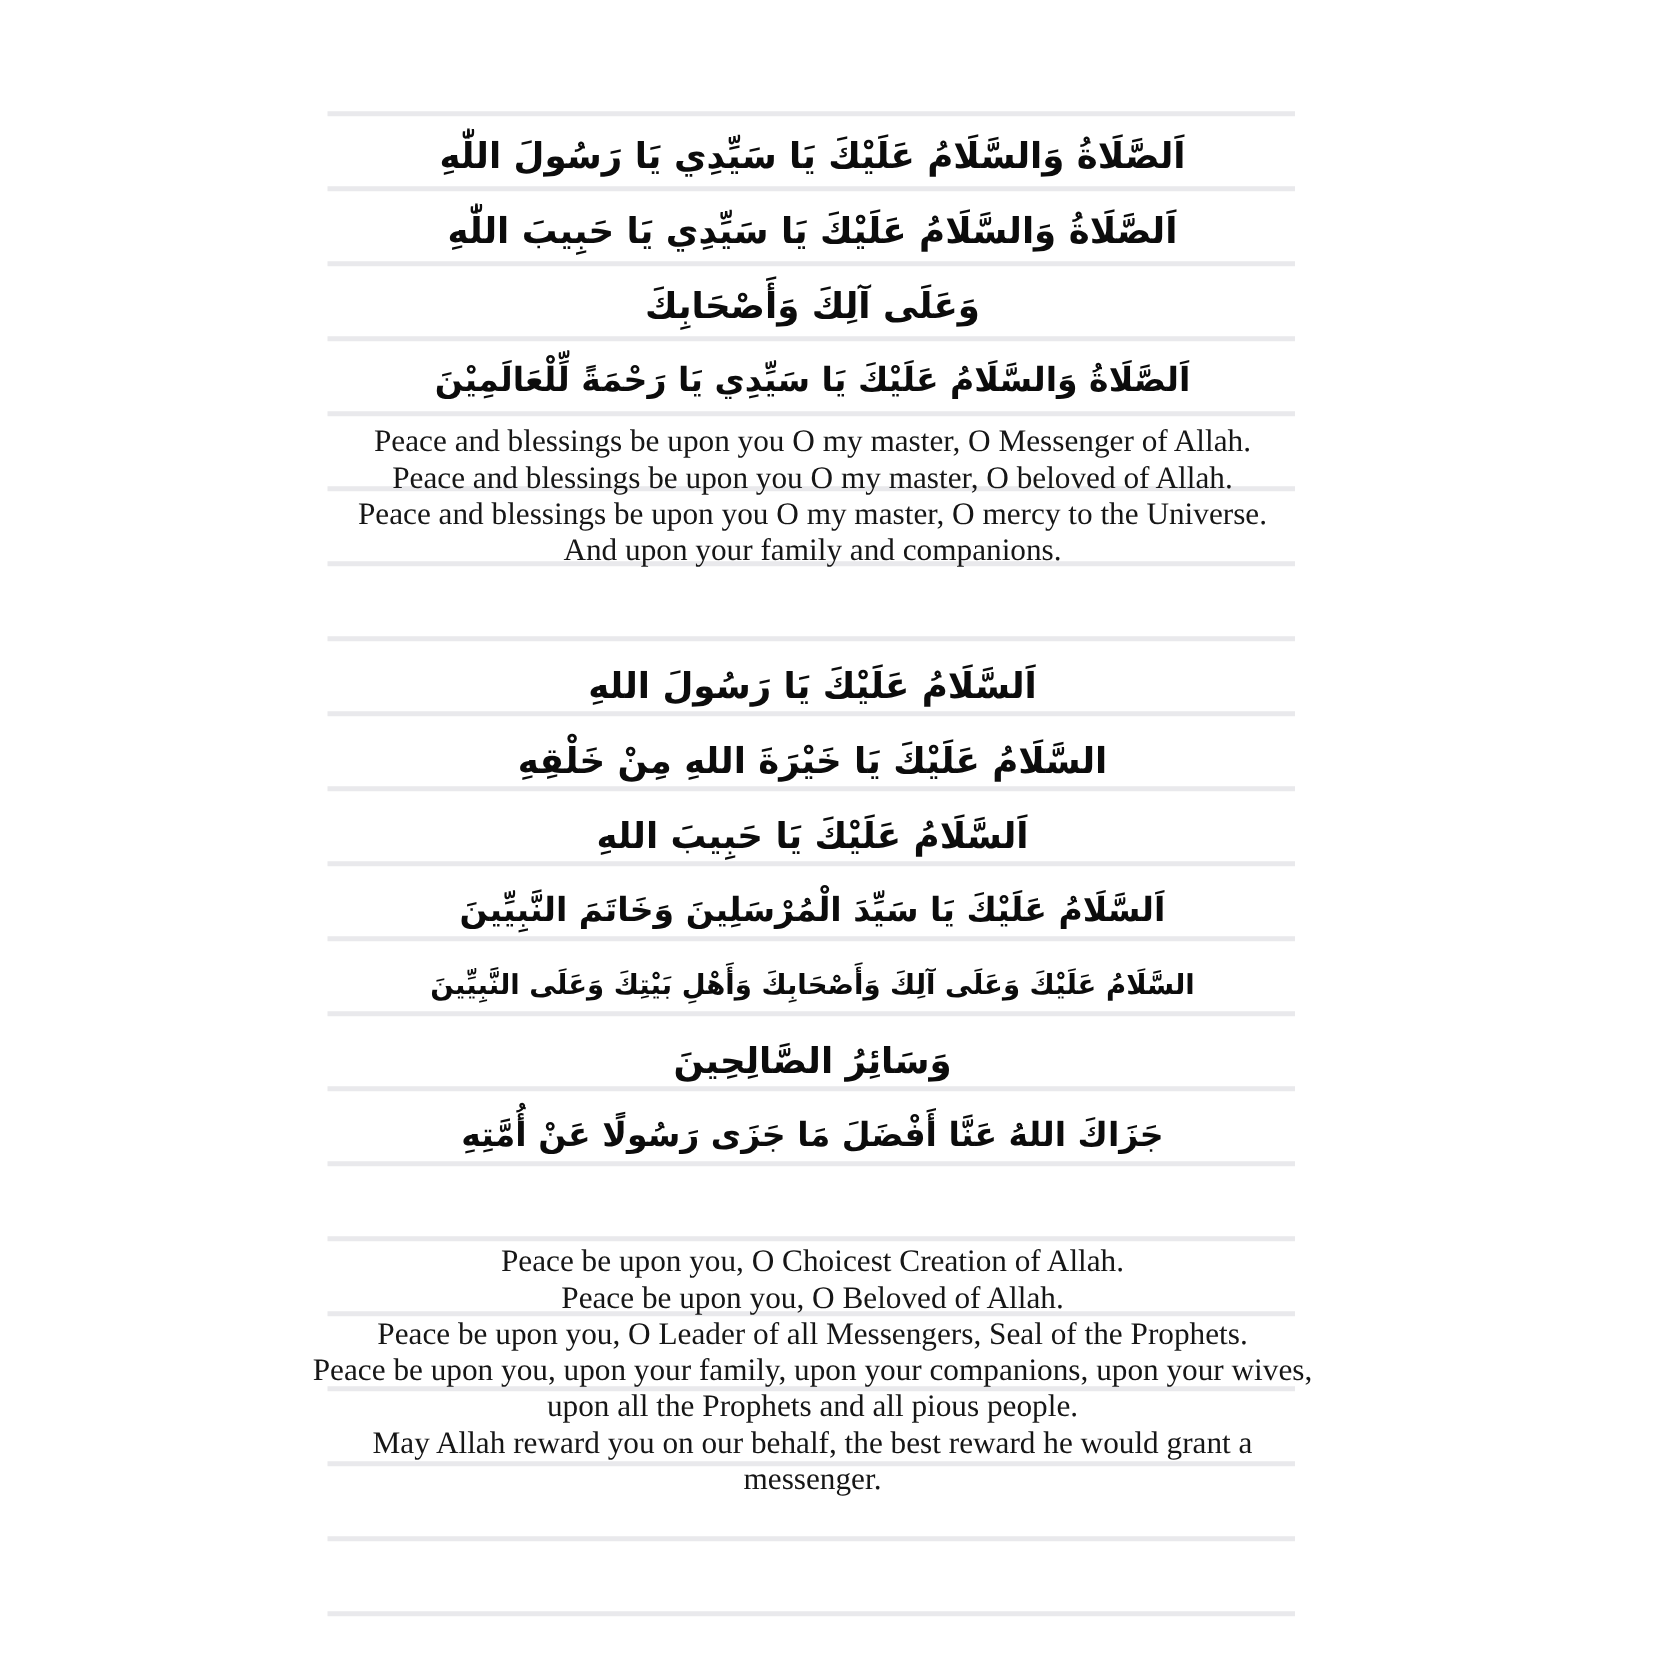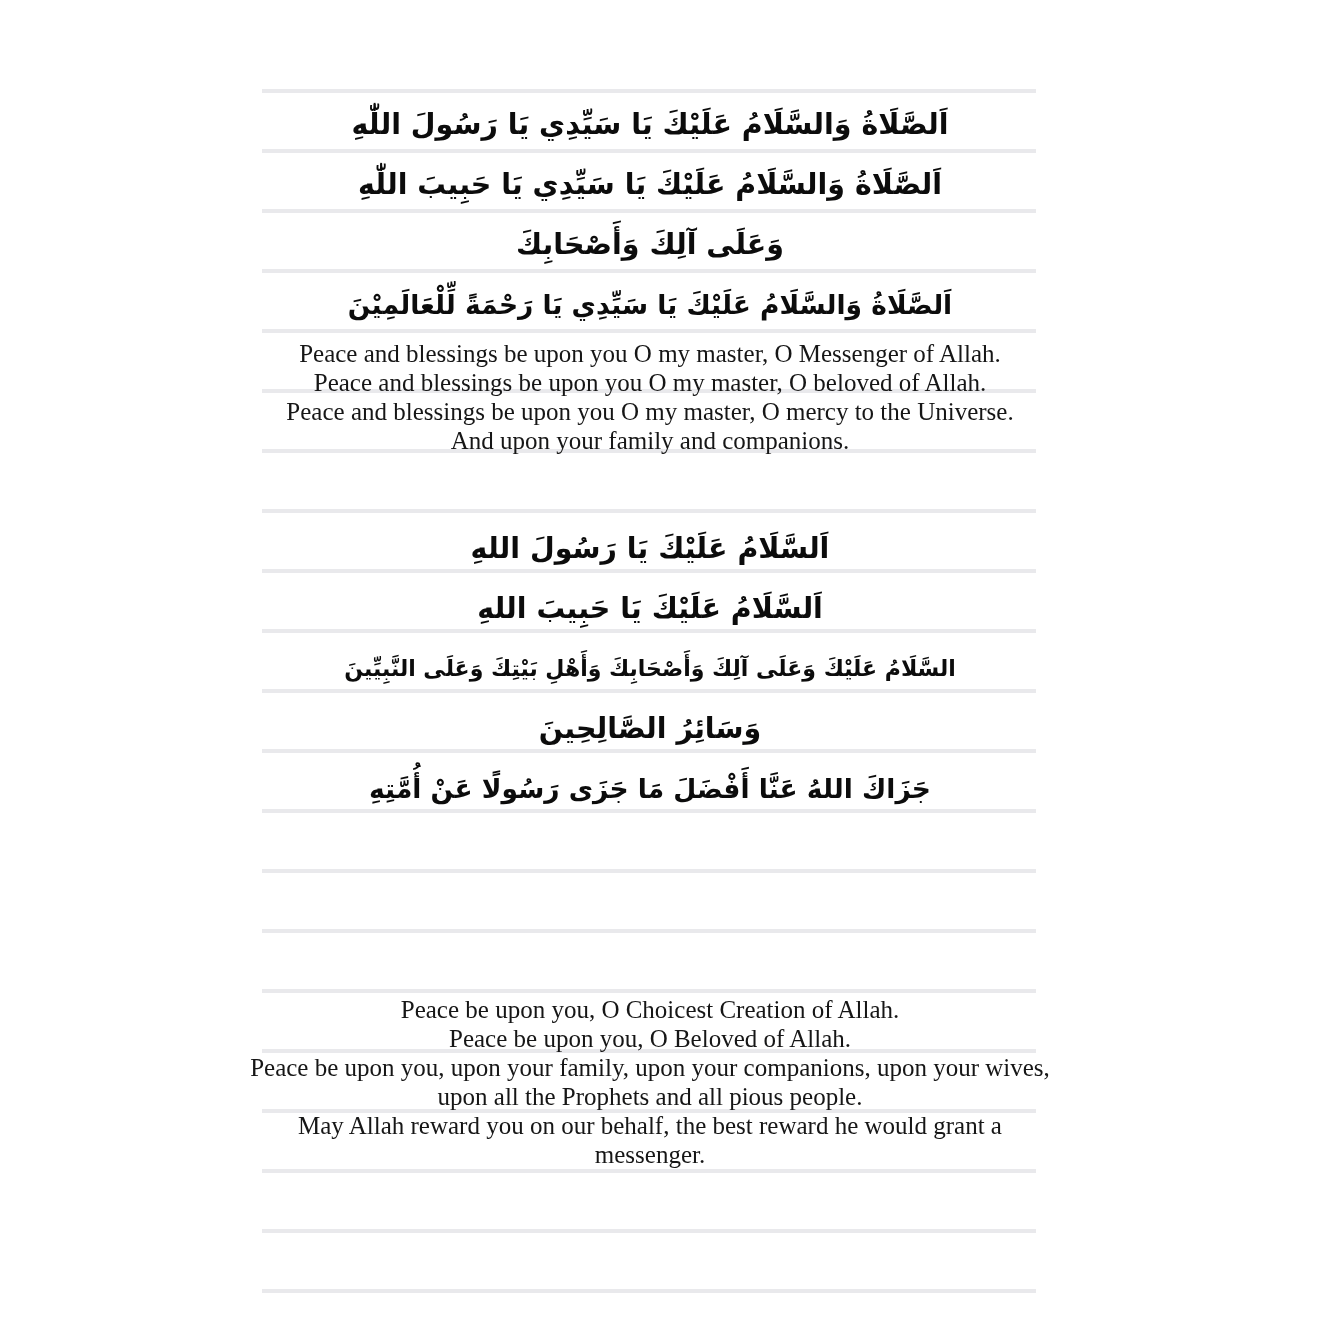--- a/index.html
+++ b/index.html
@@ -129,27 +129,30 @@
 
     <div class="block english-block" style="top:339px;">
       <div class="english-line">Peace and blessings be upon you O my master, O Messenger of Allah.</div>
       <div class="english-line">Peace and blessings be upon you O my master, O beloved of Allah.</div>
       <div class="english-line">Peace and blessings be upon you O my master, O mercy to the Universe.</div>
       <div class="english-line">And upon your family and companions.</div>
     </div>
 
     <div class="block arabic-block" style="top:519px;">
       <div class="arabic-line">اَلسَّلَامُ عَلَيْكَ يَا رَسُولَ اللهِ</div>
+      <div class="arabic-line">السَّلَامُ عَلَيْكَ يَا خَيْرَةَ اللهِ مِنْ خَلْقِهِ</div>
       <div class="arabic-line">اَلسَّلَامُ عَلَيْكَ يَا حَبِيبَ اللهِ</div>
+      <div class="arabic-line sm">اَلسَّلَامُ عَلَيْكَ يَا سَيِّدَ الْمُرْسَلِينَ وَخَاتَمَ النَّبِيِّينَ</div>
       <div class="arabic-line xs">السَّلَامُ عَلَيْكَ وَعَلَى آلِكَ وَأَصْحَابِكَ وَأَهْلِ بَيْتِكَ وَعَلَى النَّبِيِّينَ</div>
       <div class="arabic-line">وَسَائِرُ الصَّالِحِينَ</div>
       <div class="arabic-line sm">جَزَاكَ اللهُ عَنَّا أَفْضَلَ مَا جَزَى رَسُولًا عَنْ أُمَّتِهِ</div>
     </div>
 
     <div class="block english-block" style="top:995px;">
       <div class="english-line">Peace be upon you, O Choicest Creation of Allah.</div>
       <div class="english-line">Peace be upon you, O Beloved of Allah.</div>
+      <div class="english-line">Peace be upon you, O Leader of all Messengers, Seal of the Prophets.</div>
       <div class="english-line wrap">Peace be upon you, upon your family, upon your companions, upon your wives, upon all the Prophets and all pious people.</div>
       <div class="english-line wrap">May Allah reward you on our behalf, the best reward he would grant a messenger.</div>
     </div>
 
   </div>
 </div>
 
 </body></html>

